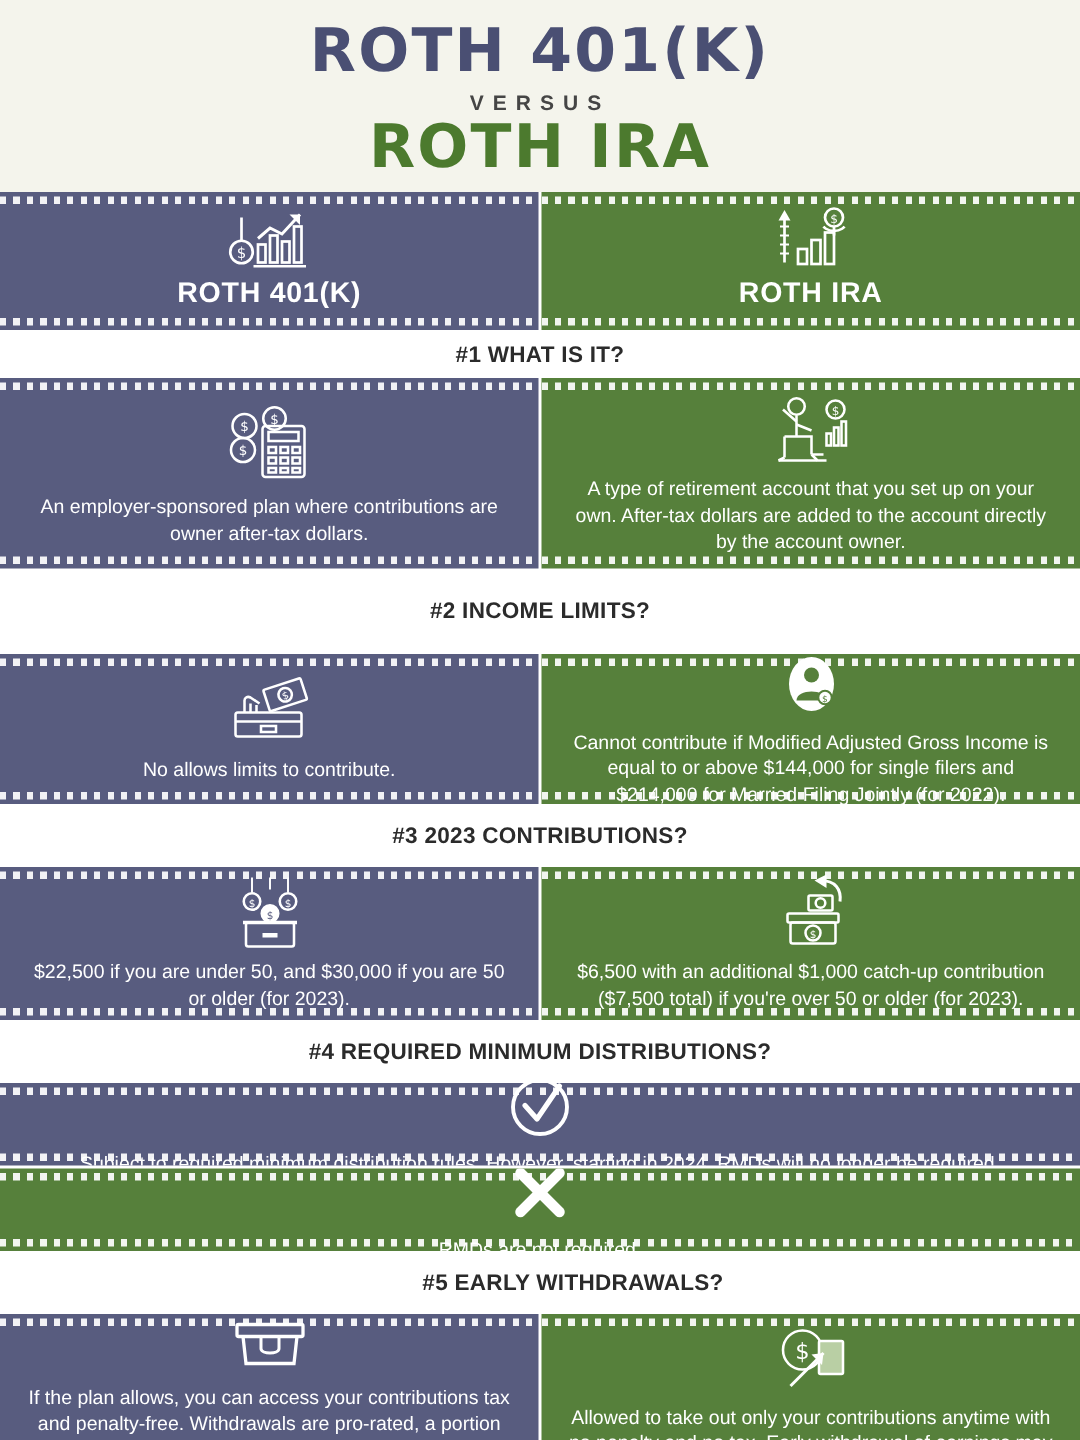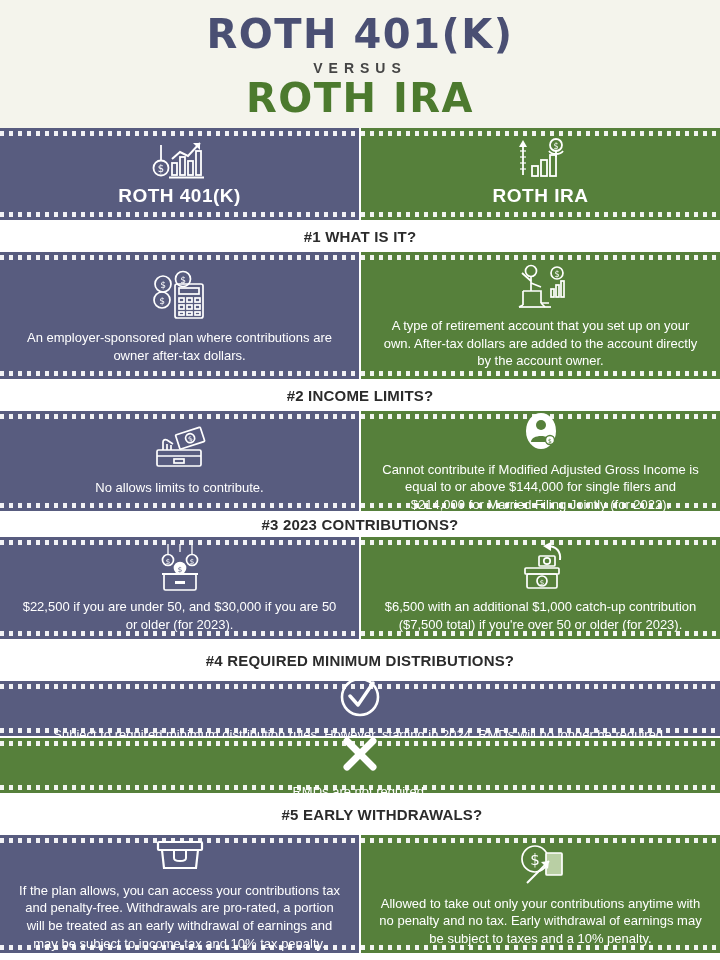--- a/index.html
+++ b/index.html
@@ -225,21 +225,21 @@
           <text x="46" y="15.5" font-size="8" fill="#ffffff" stroke="none" text-anchor="middle" font-family="DejaVu Sans">$</text>
           <rect x="40" y="28" width="3" height="8"></rect>
           <rect x="45" y="24" width="3" height="12"></rect>
           <rect x="50" y="20" width="3" height="16"></rect>
         </svg>
       </div>
       <div class="cell-text">A type of retirement account that you set up on your own. After-tax dollars are added to the account directly by the account owner.</div>
     </div>
   </div>
 
-  <div class="section-head" style="height:32px;">#2 INCOME LIMITS?</div>
+  <div class="section-head" style="height:57px;">#2 INCOME LIMITS?</div>
   <div class="row" style="height:100px;">
     <div class="cell blue">
       <div class="cell-icon">
         <svg width="62" height="46" viewBox="0 0 62 46" fill="none" stroke="#ffffff" stroke-width="1.7">
           <rect x="8" y="24" width="44" height="16" rx="1.5"></rect>
           <line x1="8" y1="30" x2="52" y2="30"></line>
           <rect x="25" y="33" width="10" height="4"></rect>
           <path d="M14 24 L14 16 C14 14 16 13 18 14 L24 18"></path>
           <path d="M18 24 L18 18"></path>
           <path d="M22 24 L22 19"></path>
@@ -259,21 +259,21 @@
           <circle cx="23" cy="16" r="5" fill="#56803b"></circle>
           <path d="M13 33 C13 25 33 25 33 33 Z" fill="#56803b"></path>
           <circle cx="32" cy="31" r="4.5" fill="#ffffff" stroke="#56803b" stroke-width="1.4"></circle>
           <text x="32" y="34" font-size="6" fill="#56803b" text-anchor="middle" font-family="DejaVu Sans">$</text>
         </svg>
       </div>
       <div class="cell-text">Cannot contribute if Modified Adjusted Gross Income is equal to or above $144,000 for single filers and $214,000 for Married Filing Jointly (for 2022).</div>
     </div>
   </div>
 
-  <div class="section-head" style="height:26px;">#3 2023 CONTRIBUTIONS?</div>
+  <div class="section-head" style="height:42px;">#3 2023 CONTRIBUTIONS?</div>
   <div class="row" style="height:102px;">
     <div class="cell blue">
       <div class="cell-icon">
         <svg width="56" height="50" viewBox="0 0 56 50" fill="none" stroke="#ffffff" stroke-width="1.7">
           <line x1="16" y1="2" x2="16" y2="12" stroke-width="1.3"></line>
           <line x1="28" y1="2" x2="28" y2="10" stroke-width="1.3"></line>
           <line x1="40" y1="2" x2="40" y2="12" stroke-width="1.3"></line>
           <circle cx="16" cy="18" r="5.5"></circle>
           <text x="16" y="21.5" font-size="7" fill="#ffffff" stroke="none" text-anchor="middle" font-family="DejaVu Sans">$</text>
           <circle cx="40" cy="18" r="5.5"></circle>

